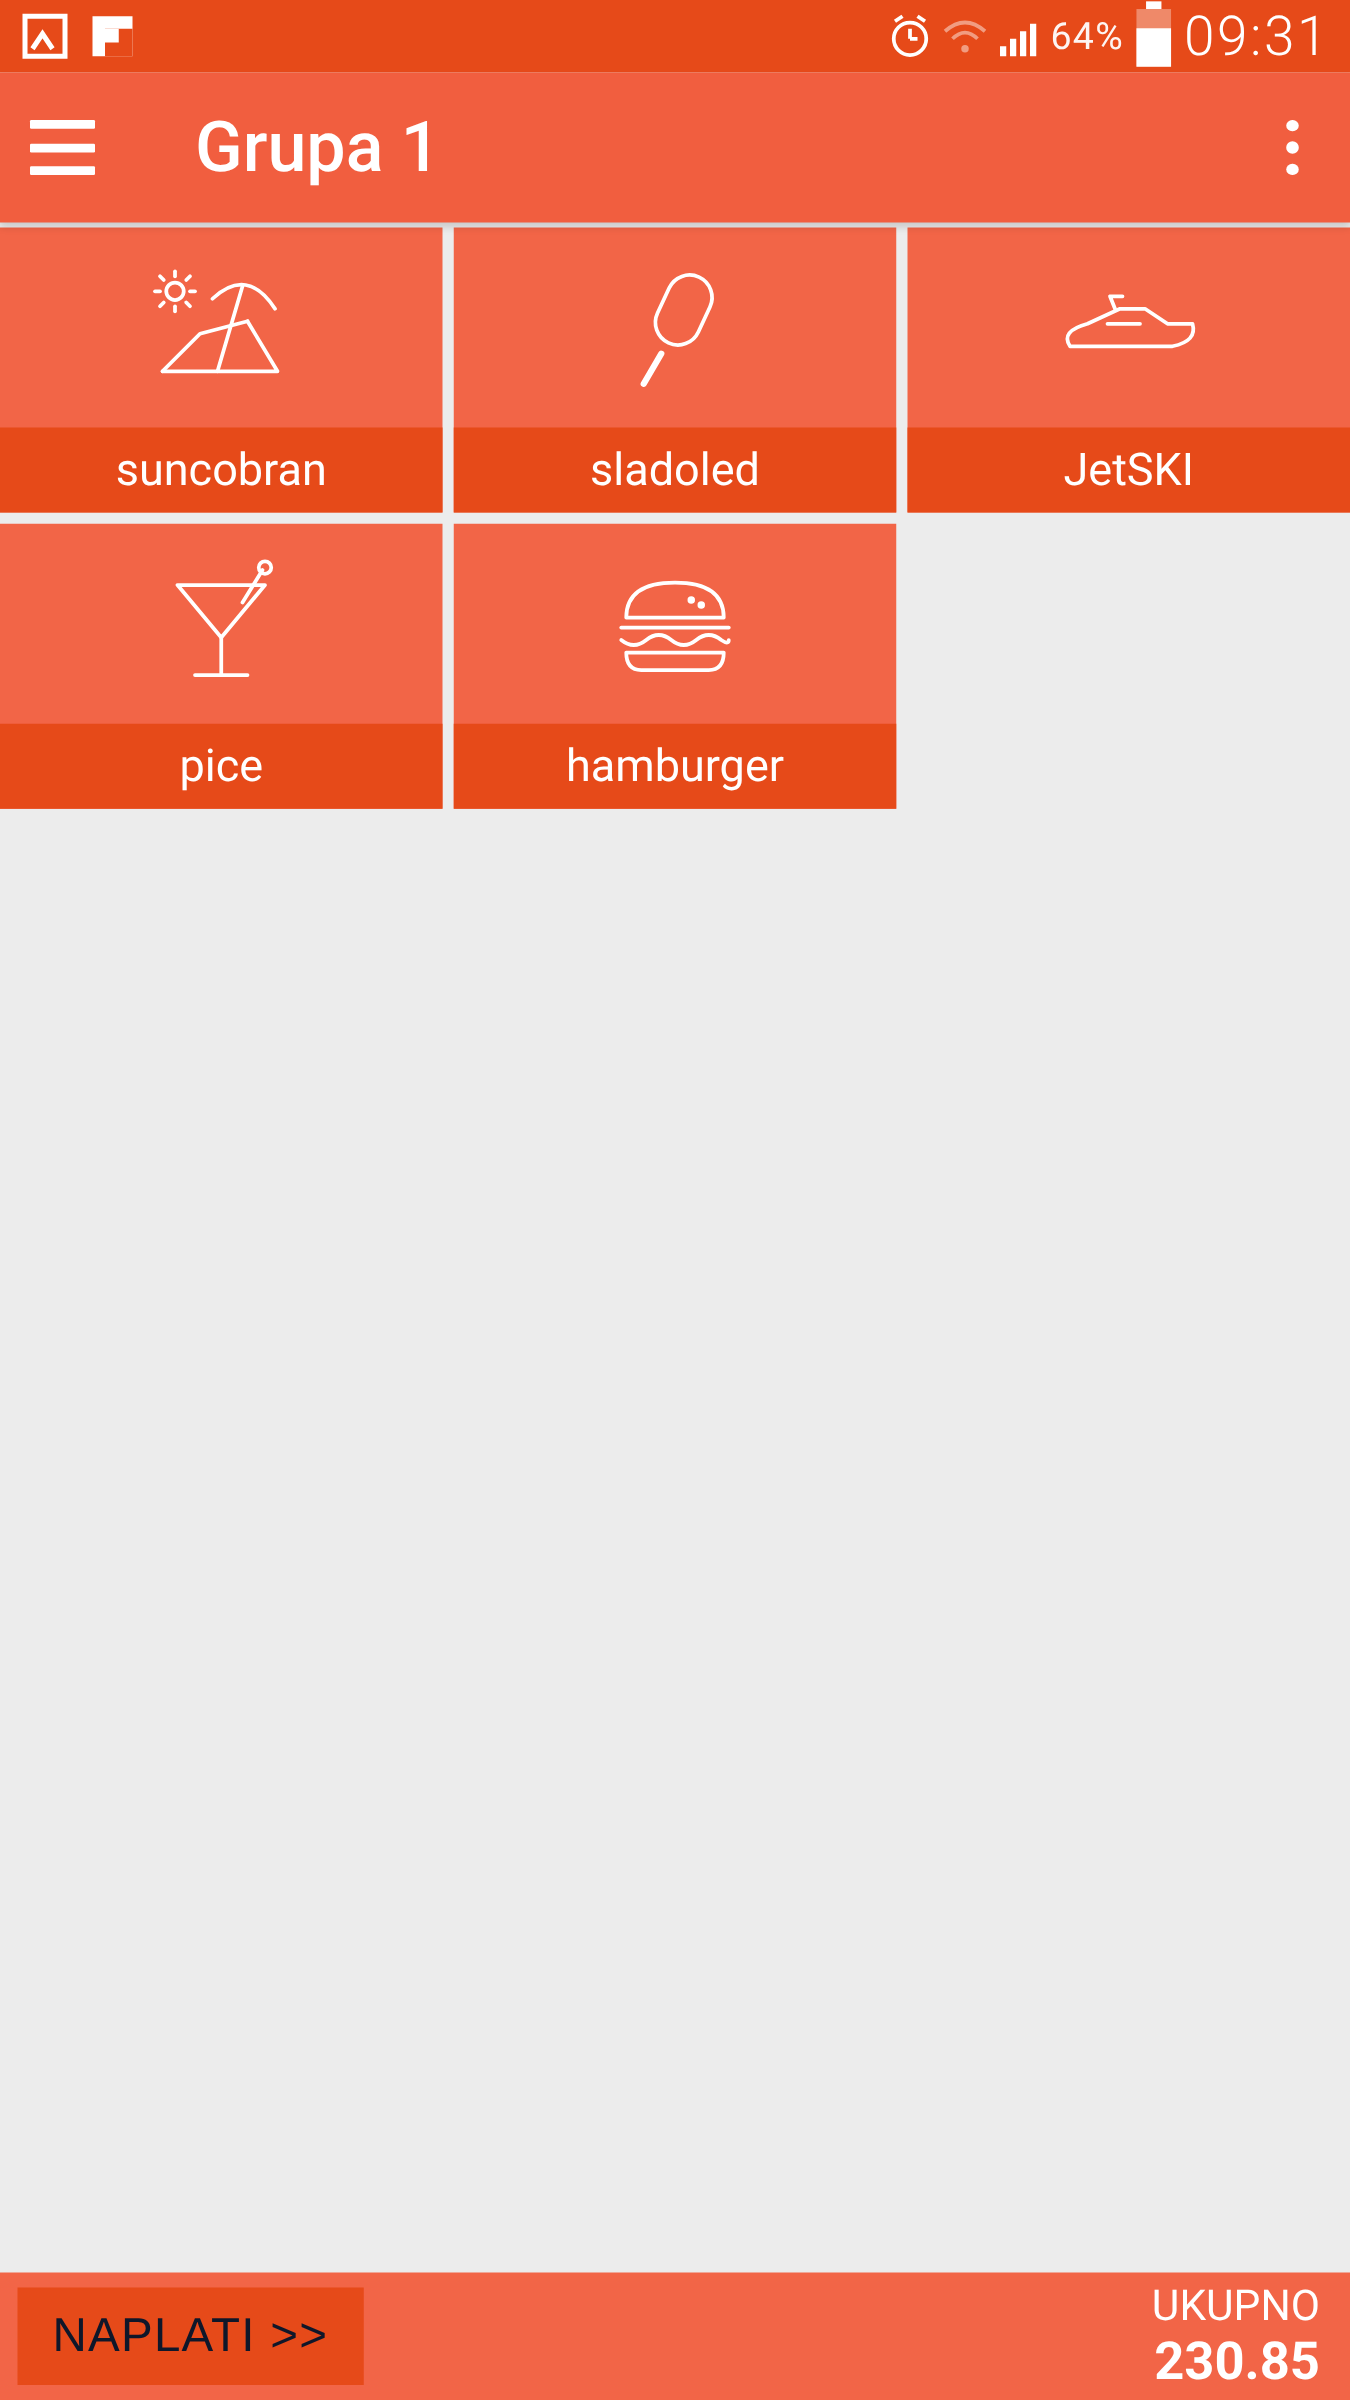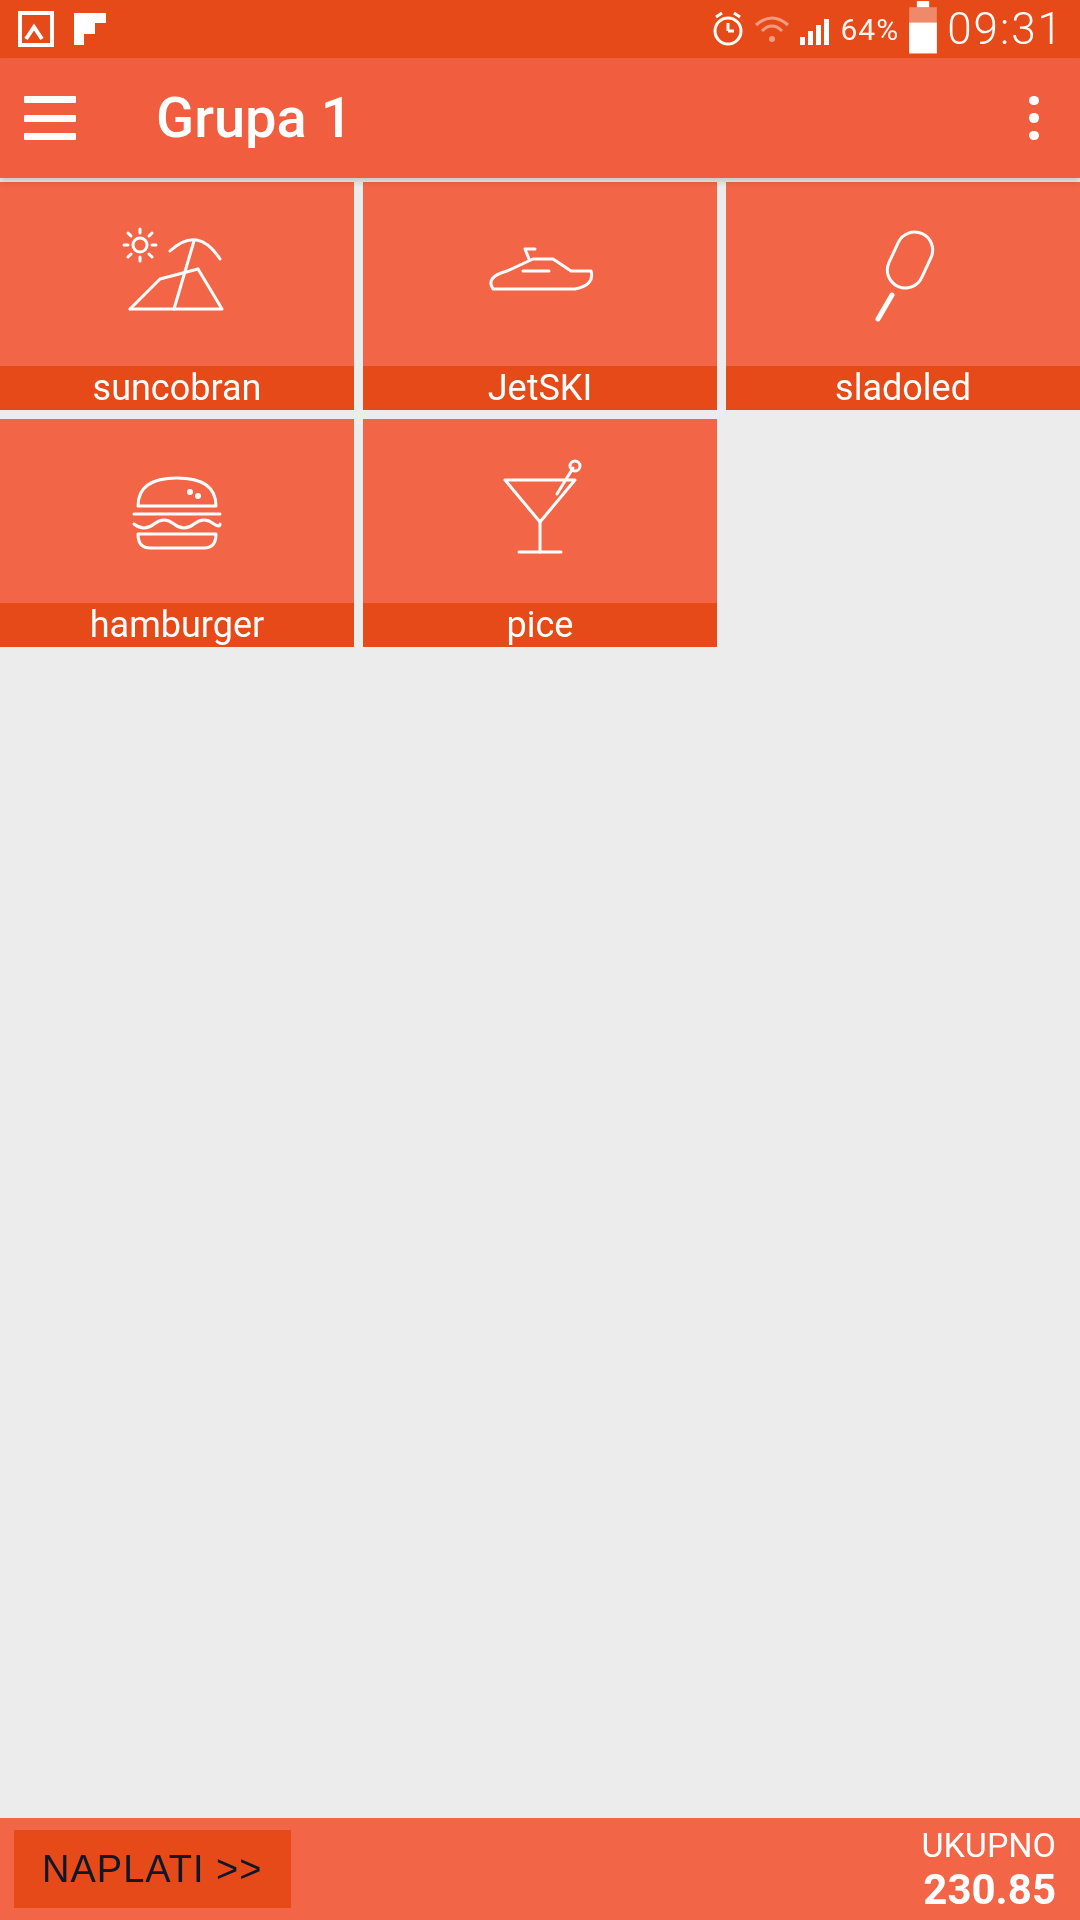--- a/index.html
+++ b/index.html
@@ -60,21 +60,21 @@
   }
   .tile-icon {
     flex: 1;
     display: flex;
     align-items: center;
     justify-content: center;
   }
   .tile-icon svg { width: 130px; height: 110px; }
   .tile-label {
     background: #e64a19;
-    height: 44px;
+    height: 68px;
     display: flex;
     align-items: center;
     justify-content: center;
     font-size: 36px;
     font-weight: 400;
   }
 
   
   .footer {
     height: 102px;
@@ -201,65 +201,65 @@
         <path d="M18 90 L110 90 L86 50"></path>
         <path d="M18 90 L48 60 L86 50"></path>
       </svg>
     </div>
     <div class="tile-label">suncobran</div>
   </div>
 
   <div class="tile">
     <div class="tile-icon">
       <svg viewBox="0 0 130 110" class="stroke-white">
+        <rect x="54" y="12" width="36" height="58" rx="18" transform="rotate(25 72 41)"></rect>
+        <line x1="54" y1="76" x2="40" y2="100" stroke-width="5"></line>
+      </svg>
+    </div>
+    <div class="tile-label">sladoled</div>
+  </div>
+
+  <div class="tile">
+    <div class="tile-icon">
+      <svg viewBox="0 0 130 110" class="stroke-white">
         <path d="M18 70 Q10 58 32 52 L58 40 L78 40 L96 52 L116 52 Q120 66 100 70 Z"></path>
         <path d="M48 52 L74 52"></path>
         <path d="M54 40 L50 30 L60 30"></path>
       </svg>
     </div>
     <div class="tile-label">JetSKI</div>
   </div>
 
   <div class="tile">
     <div class="tile-icon">
       <svg viewBox="0 0 130 110" class="stroke-white">
-        <rect x="54" y="12" width="36" height="58" rx="18" transform="rotate(25 72 41)"></rect>
-        <line x1="54" y1="76" x2="40" y2="100" stroke-width="5"></line>
-      </svg>
-    </div>
-    <div class="tile-label">sladoled</div>
+        <path d="M30 24 L100 24 L65 66 Z"></path>
+        <line x1="65" y1="66" x2="65" y2="96"></line>
+        <line x1="44" y1="96" x2="86" y2="96"></line>
+        <line x1="82" y1="38" x2="98" y2="12"></line>
+        <circle cx="100" cy="10" r="5"></circle>
+      </svg>
+    </div>
+    <div class="tile-label">pice</div>
   </div>
 
   <div class="tile">
     <div class="tile-icon">
       <svg viewBox="0 0 130 110" class="stroke-white">
         <path d="M26 50 Q26 22 65 22 Q104 22 104 50 Z"></path>
         <circle cx="78" cy="36" r="1.5" fill="#fff"></circle>
           <circle cx="86" cy="40" r="1.5" fill="#fff"></circle>
         <path d="M22 58 L108 58"></path>
         <path d="M22 68 Q32 76 42 68 Q52 60 62 68 Q72 76 82 68 Q92 60 102 68 Q108 72 108 68"></path>
         <path d="M26 78 L104 78 Q104 92 92 92 L38 92 Q26 92 26 78 Z"></path>
       </svg>
     </div>
     <div class="tile-label">hamburger</div>
   </div>
 
-  <div class="tile">
-    <div class="tile-icon">
-      <svg viewBox="0 0 130 110" class="stroke-white">
-        <path d="M30 24 L100 24 L65 66 Z"></path>
-        <line x1="65" y1="66" x2="65" y2="96"></line>
-        <line x1="44" y1="96" x2="86" y2="96"></line>
-        <line x1="82" y1="38" x2="98" y2="12"></line>
-        <circle cx="100" cy="10" r="5"></circle>
-      </svg>
-    </div>
-    <div class="tile-label">pice</div>
-  </div>
-
 </div>
 
 <div class="footer">
   <button class="pay-btn">NAPLATI &gt;&gt;</button>
   <div class="footer-spacer"></div>
   <div class="total">
     <div class="total-label">UKUPNO</div>
     <div class="total-value">230.85</div>
   </div>
 </div>

